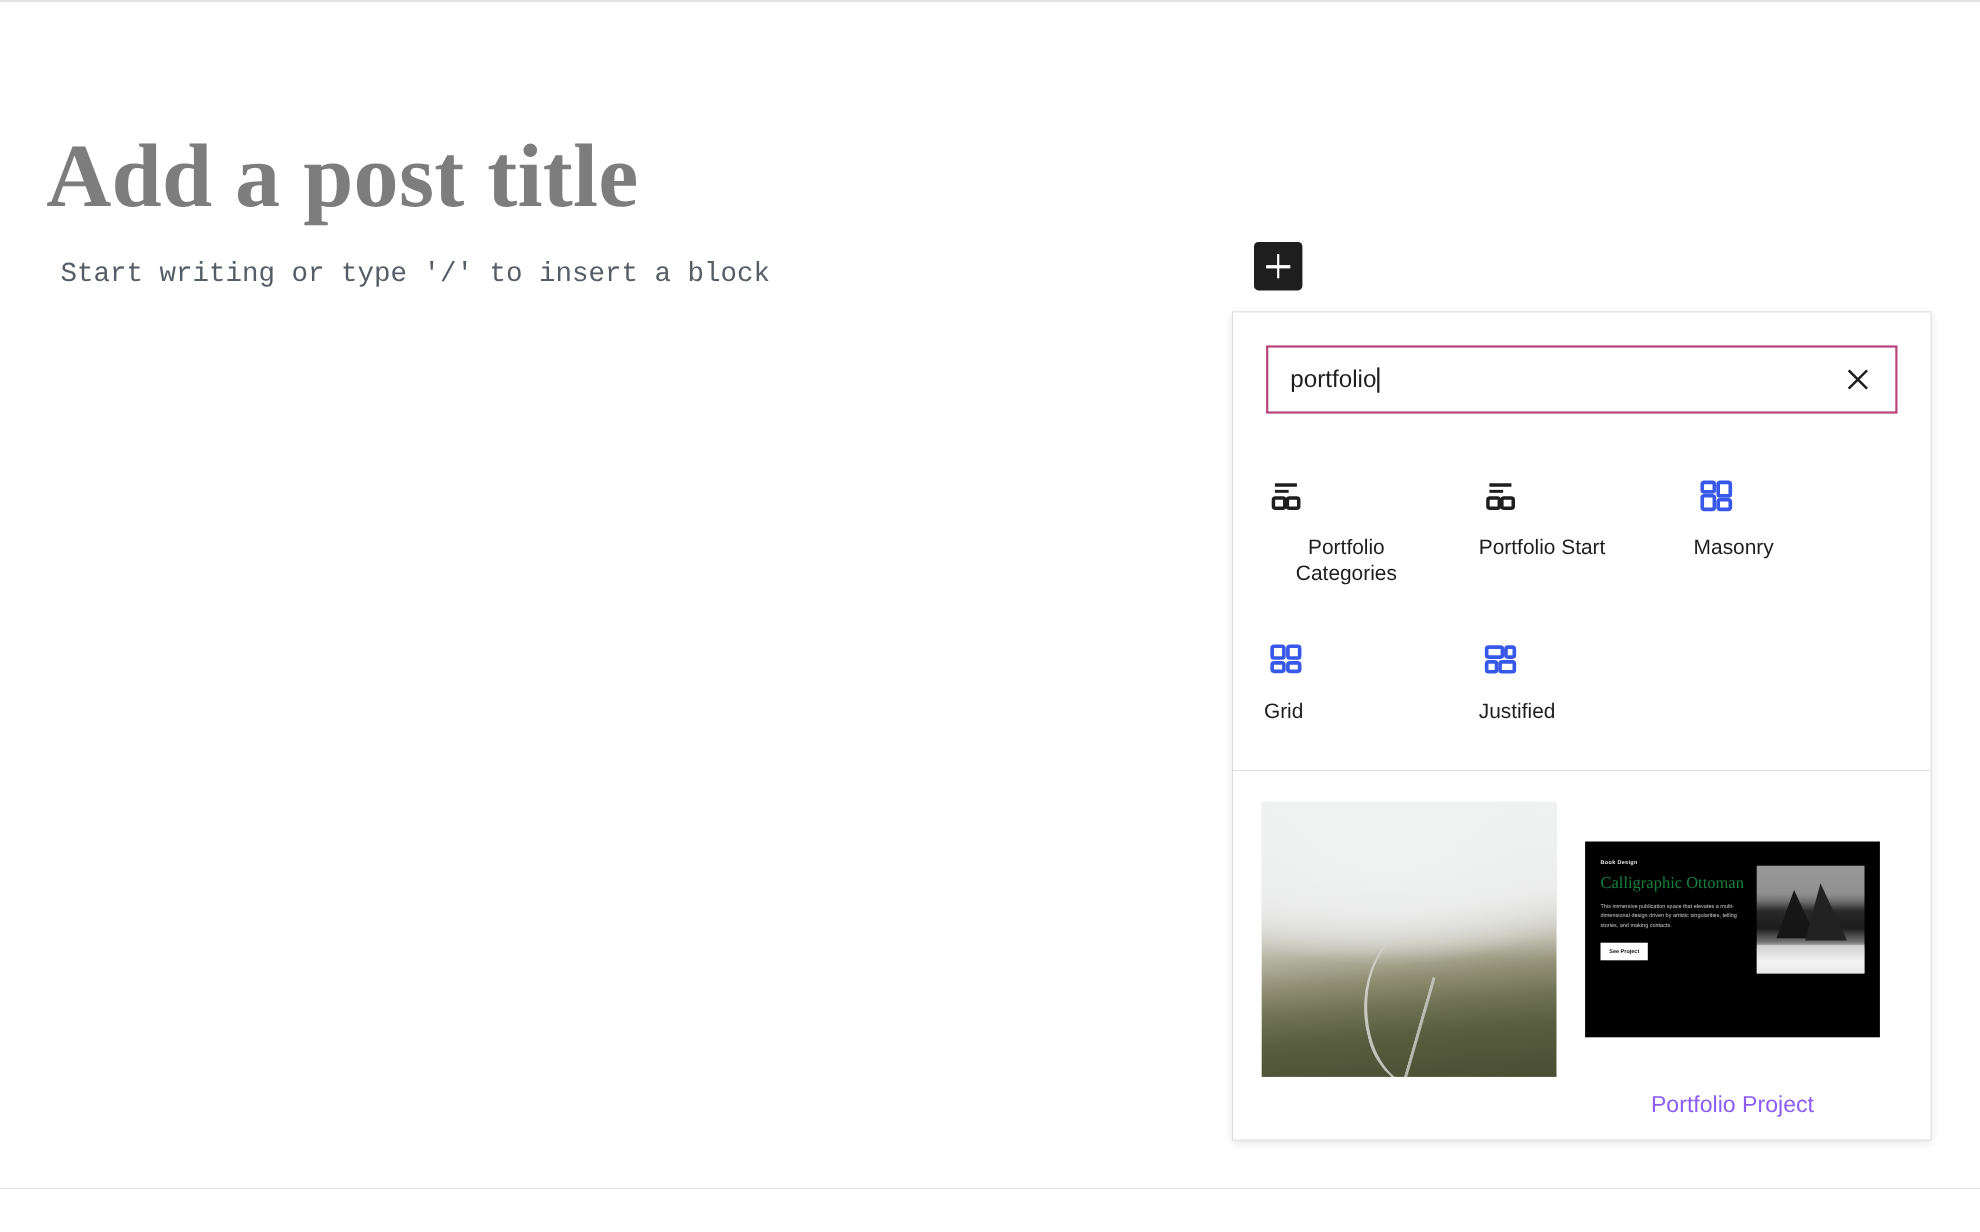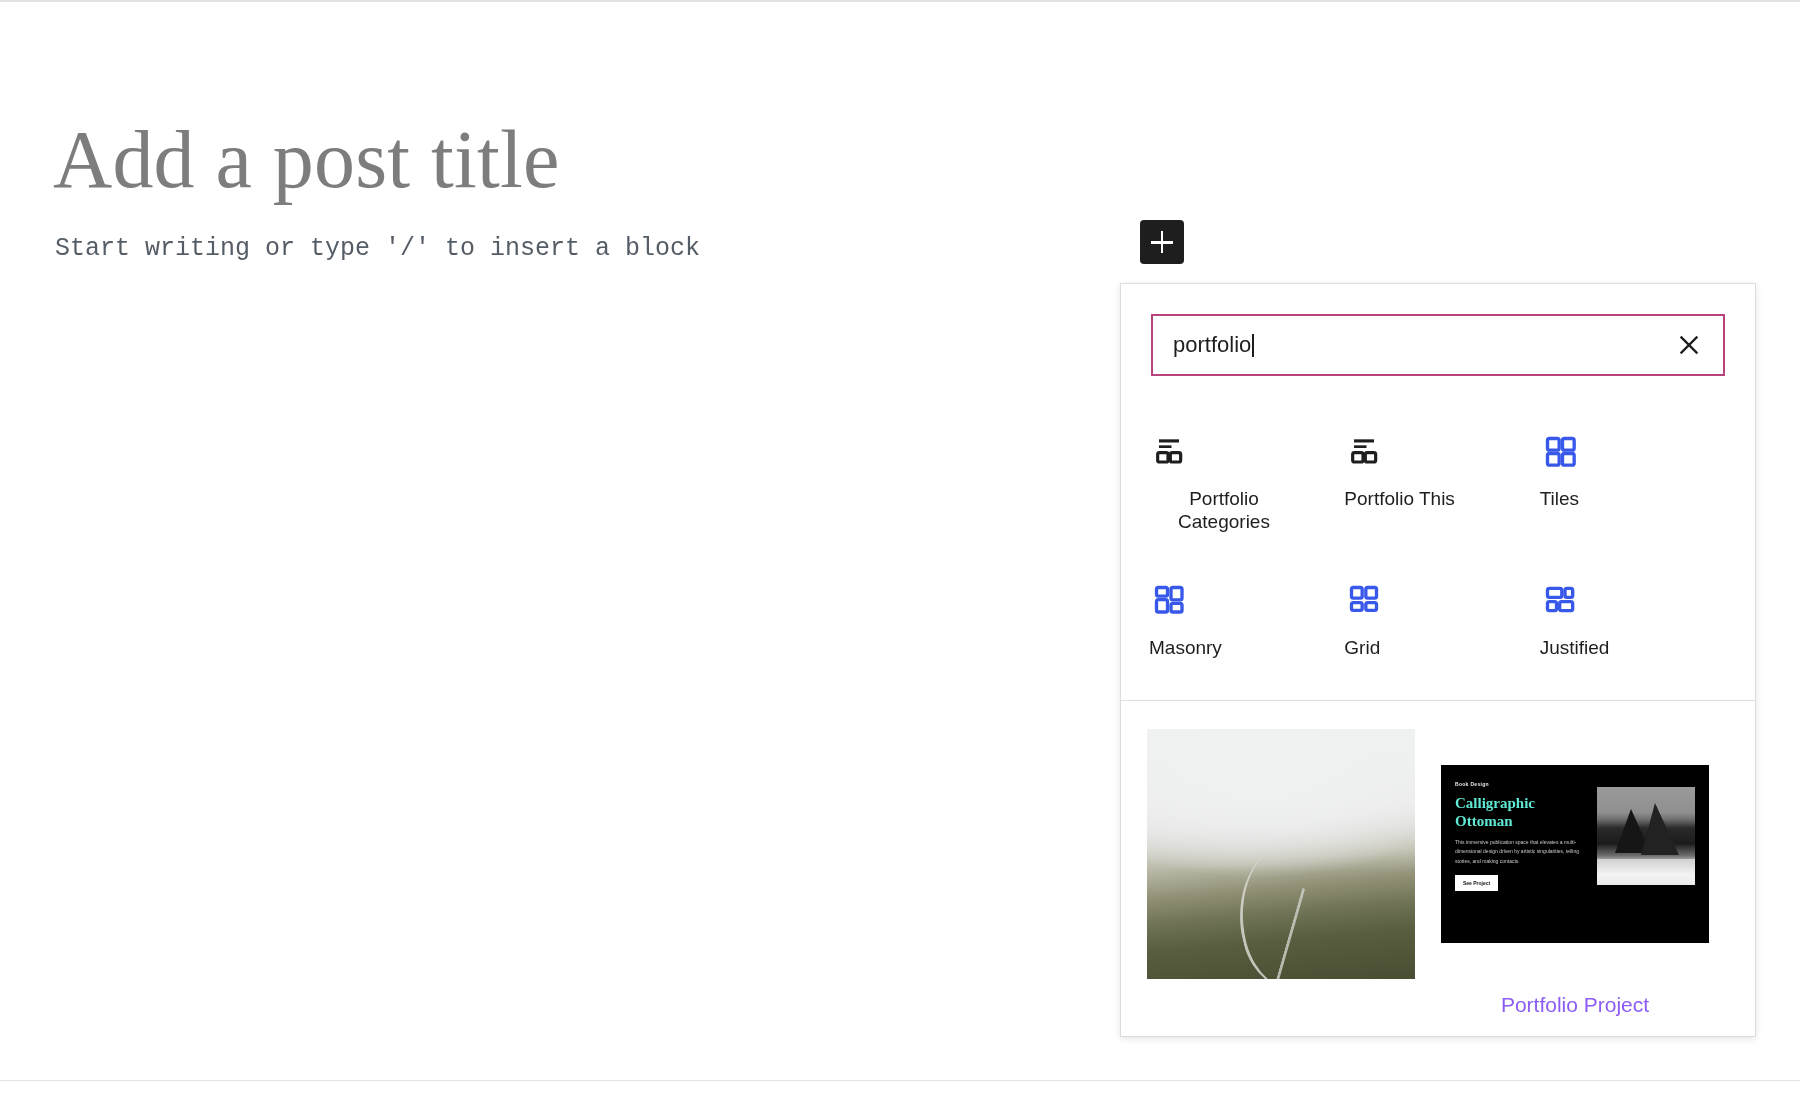--- a/index.html
+++ b/index.html
@@ -24,25 +24,25 @@
   }
 
   
   .editor-canvas {
     position: absolute;
     left: 0; top: 0;
     width: 1150px;
   }
   .post-title {
     position: absolute;
-    left: 53px; top: 112px;
+    left: 42px; top: 112px;
     font-family: "Liberation Serif", serif;
     font-size: 82px;
     line-height: 1.12;
-    font-weight: 400;
+    font-weight: 700;
     color: #7d7d7d;
     letter-spacing: 0.2px;
     white-space: nowrap;
   }
   .post-paragraph {
     position: absolute;
     left: 55px; top: 228px;
     font-size: 25px;
     line-height: 1.5;
     color: #555d66;
@@ -243,23 +243,22 @@
     font-size: 5px;
     font-weight: 700;
     color: #e8e8e8;
     letter-spacing: 0.3px;
     margin-bottom: 7px;
   }
   .pd-heading {
     font-family: "Liberation Serif", serif;
     font-size: 15px;
     line-height: 1.22;
-    color: #5eead4;
+    color: #15803d;
     margin-bottom: 8px;
-    font-weight: bold;
   }
   .pd-body {
     font-size: 5px;
     line-height: 1.85;
     color: #c9c9c9;
     margin-bottom: 9px;
   }
   .pd-button {
     align-self: flex-start;
     background: #ffffff;
@@ -352,34 +351,23 @@
 
       <button class="block-item">
         <span class="block-icon">
           <svg width="40" height="40" viewBox="0 0 24 24">
             <rect x="6" y="5" width="12" height="1.9" fill="#1e1e1e"></rect>
             <rect x="6" y="8.6" width="7.5" height="1.6" fill="#1e1e1e"></rect>
             <rect x="5.2" y="13" width="6.2" height="5.6" rx="1.1" fill="none" stroke="#1e1e1e" stroke-width="1.9"></rect>
             <rect x="12.8" y="13" width="6.2" height="5.6" rx="1.1" fill="none" stroke="#1e1e1e" stroke-width="1.9"></rect>
           </svg>
         </span>
-        <span class="block-label">Portfolio This</span>
+        <span class="block-label">Portfolio Start</span>
       </button>
 
-      <button class="block-item">
-        <span class="block-icon">
-          <svg width="40" height="40" viewBox="0 0 24 24">
-            <rect x="4.5" y="4.5" width="7" height="7" rx="1.2" fill="none" stroke="#3858e9" stroke-width="2"></rect>
-            <rect x="13.5" y="4.5" width="7" height="7" rx="1.2" fill="none" stroke="#3858e9" stroke-width="2"></rect>
-            <rect x="4.5" y="13.5" width="7" height="7" rx="1.2" fill="none" stroke="#3858e9" stroke-width="2"></rect>
-            <rect x="13.5" y="13.5" width="7" height="7" rx="1.2" fill="none" stroke="#3858e9" stroke-width="2"></rect>
-          </svg>
-        </span>
-        <span class="block-label">Tiles</span>
-      </button>
 
       <button class="block-item">
         <span class="block-icon">
           <svg width="40" height="40" viewBox="0 0 24 24">
             <rect x="4.5" y="4.5" width="6.6" height="5.2" rx="1.1" fill="none" stroke="#3858e9" stroke-width="2"></rect>
             <rect x="13.2" y="4.5" width="6.6" height="7.4" rx="1.1" fill="none" stroke="#3858e9" stroke-width="2"></rect>
             <rect x="4.5" y="11.8" width="6.6" height="7.4" rx="1.1" fill="none" stroke="#3858e9" stroke-width="2"></rect>
             <rect x="13.2" y="14" width="6.6" height="5.2" rx="1.1" fill="none" stroke="#3858e9" stroke-width="2"></rect>
           </svg>
         </span>

